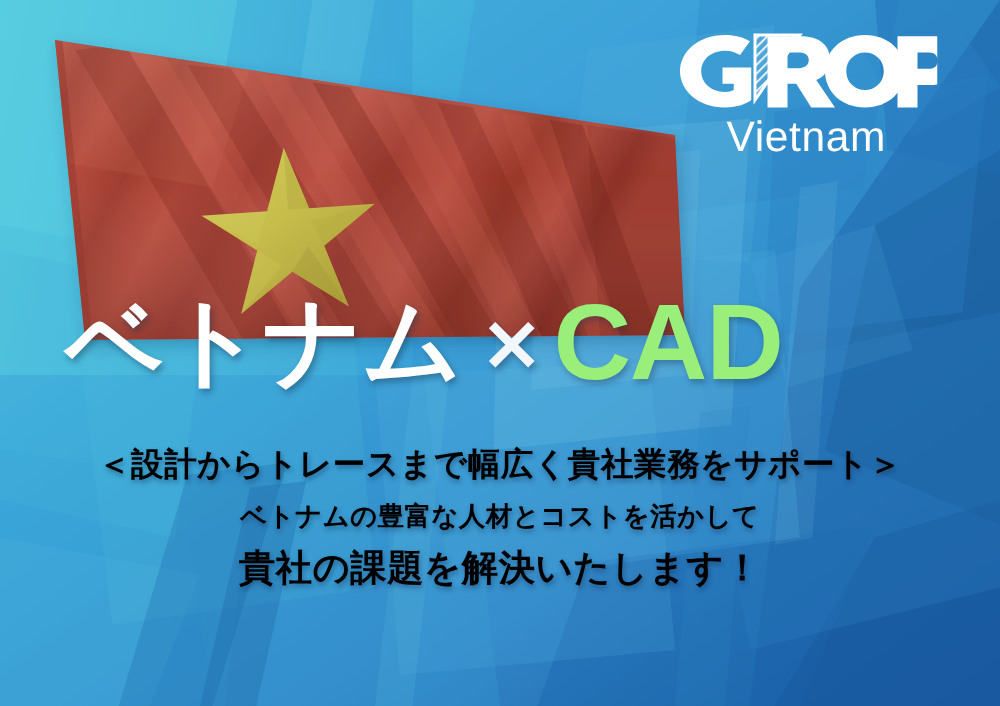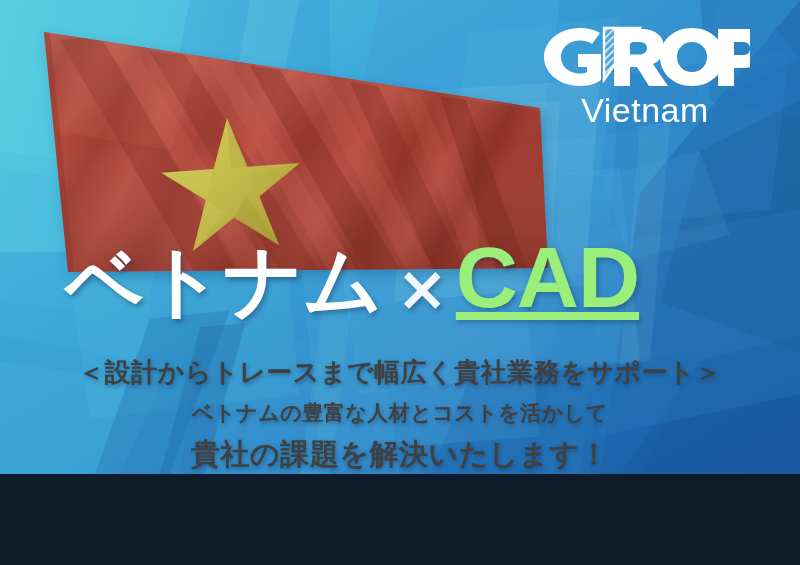--- a/index.html
+++ b/index.html
@@ -4,21 +4,21 @@
 <title>Vietnam x CAD</title>
 <style>
   html, body {
     margin: 0;
     padding: 0;
     background: #0e1b2a;
   }
   #banner {
     position: relative;
     width: 800px;
-    height: 474px;
+    height: 565px;
     overflow: hidden;
     font-family: "Liberation Sans", "DejaVu Sans", sans-serif;
     background: #3aa0d8;
     user-select: none;
   }
 
   
   .bg-layer {
     position: absolute;
     inset: 0;
@@ -33,26 +33,26 @@
     left: 0;
     top: 0;
     width: 800px;
     height: 565px;
     pointer-events: none;
   }
 
   
   .headline {
     position: absolute;
-    left: 65px;
+    left: 52px;
     top: 228px;
     width: 700px;
     height: 92px;
     display: flex;
-    align-items: flex-end;
+    align-items: center;
     white-space: nowrap;
     letter-spacing: -0.5px;
   }
   .headline .jp {
     font-size: 78px;
     font-weight: 700;
     color: #ffffff;
     line-height: 1;
     text-shadow: 2px 3px 5px rgba(20,45,75,0.40);
     font-family: "DejaVu Sans", "Liberation Sans", sans-serif;
@@ -67,31 +67,30 @@
     font-family: "DejaVu Sans", "Liberation Sans", sans-serif;
   }
   .headline .cad {
     font-size: 86px;
     font-weight: 700;
     color: #9aee7a;
     line-height: 1;
     letter-spacing: -1px;
     text-shadow: 2px 3px 5px rgba(20,45,75,0.35);
     font-family: "Liberation Sans", "DejaVu Sans", sans-serif;
-    text-decoration: underline;
   }
 
   
   .subcopy {
     position: absolute;
     left: 0;
     top: 352px;
     width: 800px;
     text-align: center;
-    color: #404040;
+    color: #000000;
   }
   .subcopy .line {
     font-size: 25px;
     font-weight: 700;
     line-height: 41px;
     letter-spacing: 0.5px;
     text-shadow: 1px 2px 4px rgba(15,45,80,0.45);
     font-family: "DejaVu Sans", "Liberation Sans", sans-serif;
     white-space: nowrap;
   }

